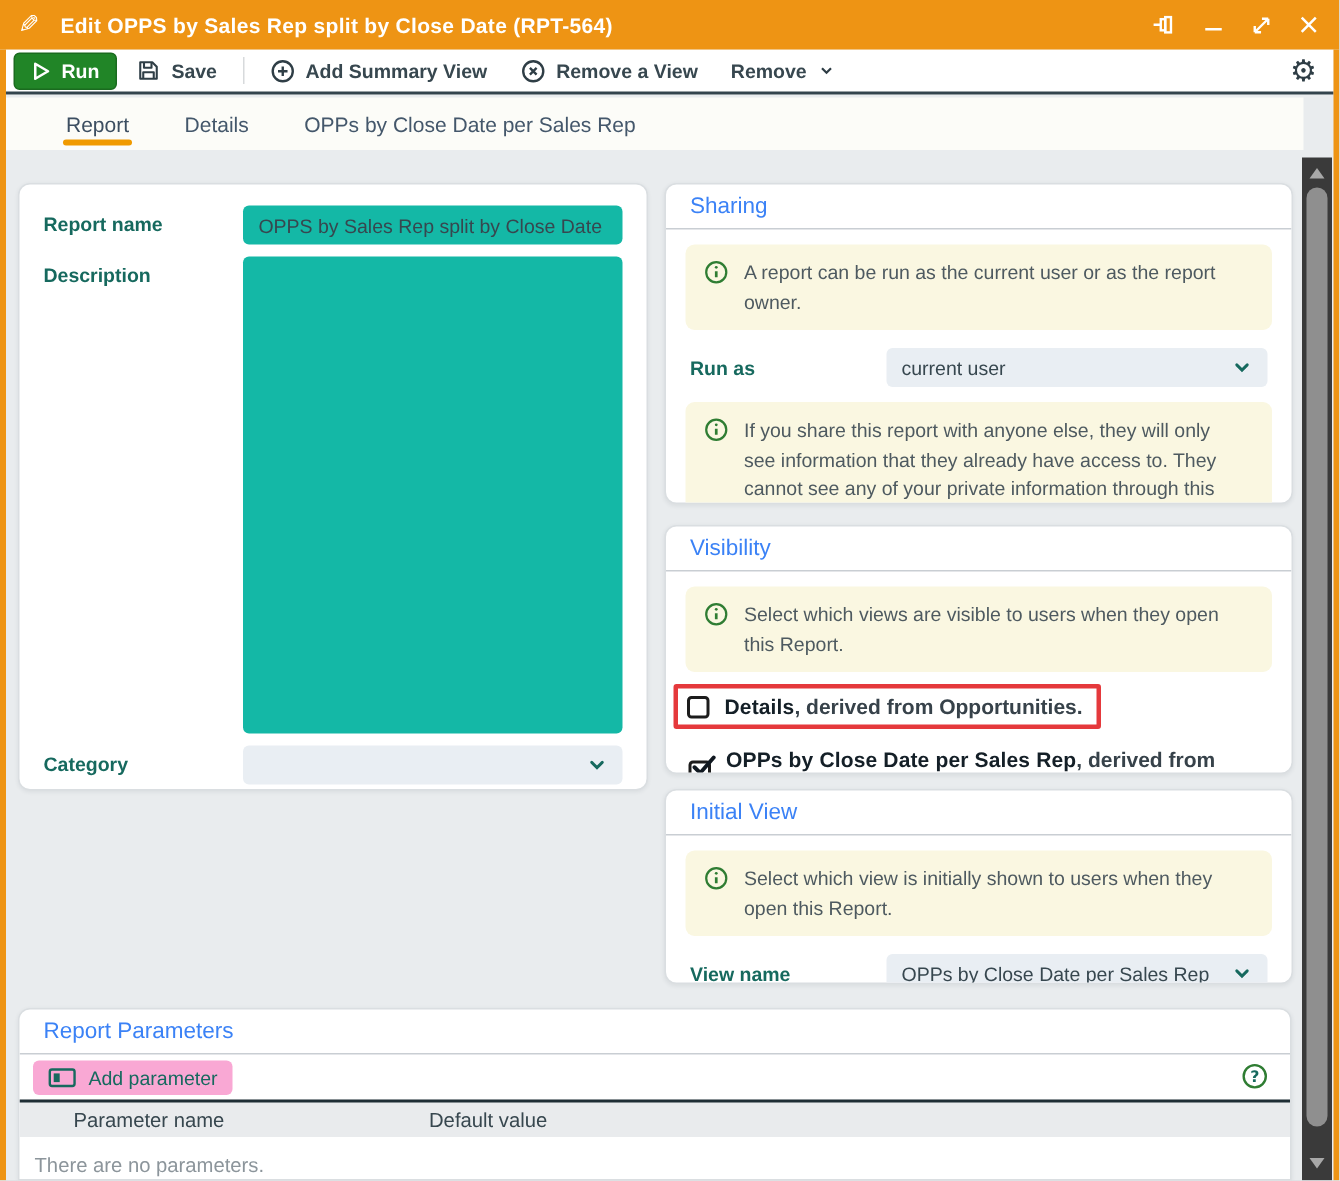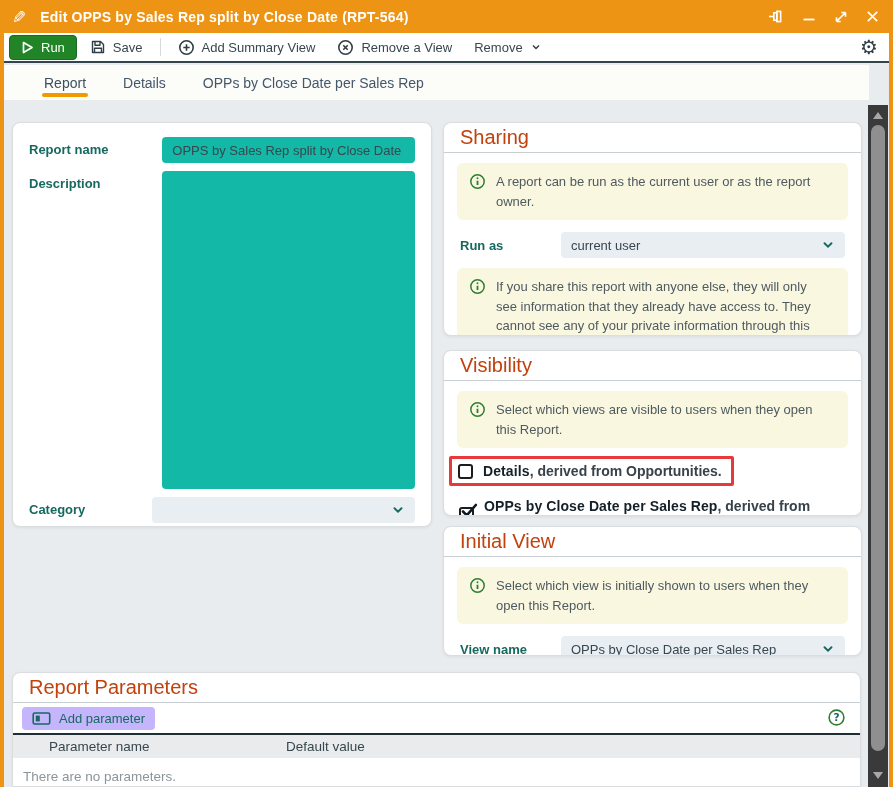--- a/index.html
+++ b/index.html
@@ -21,56 +21,56 @@
   .titlebar .title { font-size:14px; font-weight:700; letter-spacing:.2px; }
   .win-controls { margin-left:auto; display:flex; align-items:center; gap:15px; }
   .win-controls .wbtn { width:17px; height:17px; display:flex; align-items:center; justify-content:center; cursor:pointer; }
 
   
   .toolbar {
     position:absolute; top:33px; left:4px; right:4px; height:30px; background:#fff;
     border-bottom:2px solid #33444D; display:flex; align-items:center; gap:4px; padding:0 5px; z-index:20;
   }
   .tbtn { display:flex; align-items:center; gap:7px; padding:4px 9px; border-radius:4px;
-          font-size:13px; font-weight:400; color:#37474F; background:#fff; cursor:pointer; white-space:nowrap;justify-content:center; }
+          font-size:13px; font-weight:700; color:#37474F; background:#fff; cursor:pointer; white-space:nowrap;justify-content:center; }
   .tbtn.run { background:#218527; color:#fff; border:1px solid #1A6B1F; padding:4px 11px; }
   .tb-divider { width:1px; height:18px; background:#D7DADC; margin:0 4px; }
   .gear-btn { margin-left:auto; font-family:"DejaVu Sans", sans-serif; font-size:20px; color:#2F3E46;
               padding:0 6px; cursor:pointer; line-height:1; }
 
   
   .tabstrip {
     position:absolute; top:65px; left:4px; right:24px; height:35px; background:#FCFCF8;
     display:flex; align-items:center; gap:37px; padding:0 40px; z-index:5;
   }
   .tab { position:relative; font-size:14px; color:#44576B; height:100%; display:flex; align-items:center; cursor:pointer; }
   .tab.active { color:#3C4E61; }
   .tab.active::after { content:""; position:absolute; left:-2px; right:-2px; bottom:3px; height:4px;
                        border-radius:2px; background:#F09A00; }
 
   
   .card { position:absolute; background:#fff; border:1px solid #DADEE1; border-radius:8px;
           box-shadow:0 1px 3px rgba(40,50,60,.08); overflow:hidden; }
   .card-header { height:30px; display:flex; align-items:center; padding:0 16px;
-                 border-bottom:1px solid #C9CED3; font-size:20px; color:#c2410c;text-align:center; }
+                 border-bottom:1px solid #C9CED3; font-size:15px; color:#3b82f6;text-align:center; }
   .card-body { padding:10px 13px; }
 
   #card-main   { left:12px;  top:122px; width:420px; height:405px; padding:14px 16px; }
   #card-share  { left:443px; top:122px; width:419px; height:214px; }
   #card-visib  { left:443px; top:350px; width:419px; height:166px; }
   #card-initial{ left:443px; top:526px; width:419px; height:130px; }
   #card-params { left:12px;  top:672px; width:849px; height:115px; border-radius:8px 8px 0 0; }
 
   
   .frm-row { display:flex; margin-bottom:8px; }
   .frm-row .lbl { width:134px; padding-top:5px; color:#16695E; font-weight:700; font-size:13px; }
   .box { background:#14b8a6; border:none; border-radius:4px; font-size:13px; color:#37474F; font-family:inherit; }
   input.box { width:254px; height:26px; padding:0 10px; }
   textarea.box { width:254px; height:318px; resize:none; padding:6px 10px; }
-  .select-box { width:284px; height:26px; background:#E9EEF3; border-radius:4px; display:flex;
+  .select-box { width:254px; height:26px; background:#E9EEF3; border-radius:4px; display:flex;
                 align-items:center; padding:0 10px; font-size:13px; color:#37474F; cursor:pointer; }
   .chev { margin-left:auto; flex:none; }
 
   
   .infobox { background:#FAF7E1; border-radius:6px; padding:9px 12px; display:flex; gap:10px; }
   .infobox svg { flex:none; margin-top:1px; }
   .info-text { font-size:13px; line-height:1.5; color:#4E5A60; white-space:pre-line; }
 
   .field-row { display:flex; align-items:center; margin:12px 3px 10px 3px; }
   .field-row .lbl { flex:1; color:#16695E; font-weight:700; font-size:13px; }
@@ -81,21 +81,21 @@
   .chkbox { position:relative; flex:none; width:15px; height:15px; border:2px solid #1C1C1C;
             border-radius:3px; background:#fff; cursor:pointer; }
   .chkbox svg { position:absolute; left:-1px; top:-5px; overflow:visible; }
   .highlight { display:inline-flex; width:fit-content; border:3px solid #E5393C; border-radius:2px;
                margin:8px 0 5px -8px; padding:4px 9px 4px 6px; }
   .row2 { margin:7px 0 0 2px; }
 
   
   .addrow { display:flex; align-items:center; height:30px; padding:0 9px; position:relative; }
   .add-param-btn { display:flex; align-items:center; gap:8px; color:#16695E; font-size:13px;
-                   background:#c4b5fd; border-radius:4px; padding:4px 10px; cursor:pointer; }
+                   background:#f9a8d4; border-radius:4px; padding:4px 10px; cursor:pointer; }
   .help-btn { position:absolute; right:14px; top:5px; cursor:pointer; }
   .ptable-head { height:25px; background:#E9EBED; border-top:2px solid #1F2E35; display:flex;
                  align-items:center; font-size:13.5px; color:#37474F; }
   .ptable-head .c1 { margin-left:36px; width:237px; }
   .params-empty { padding:11px 10px; font-size:13.5px; color:#8C959B; }
 
   
   .scrollbar { position:absolute; top:105px; bottom:0; right:5px; width:20px; background:#3A3A3A; z-index:25; }
   .sb-up, .sb-down { position:absolute; left:5px; width:0; height:0; border-left:5px solid transparent;
                      border-right:5px solid transparent; }

